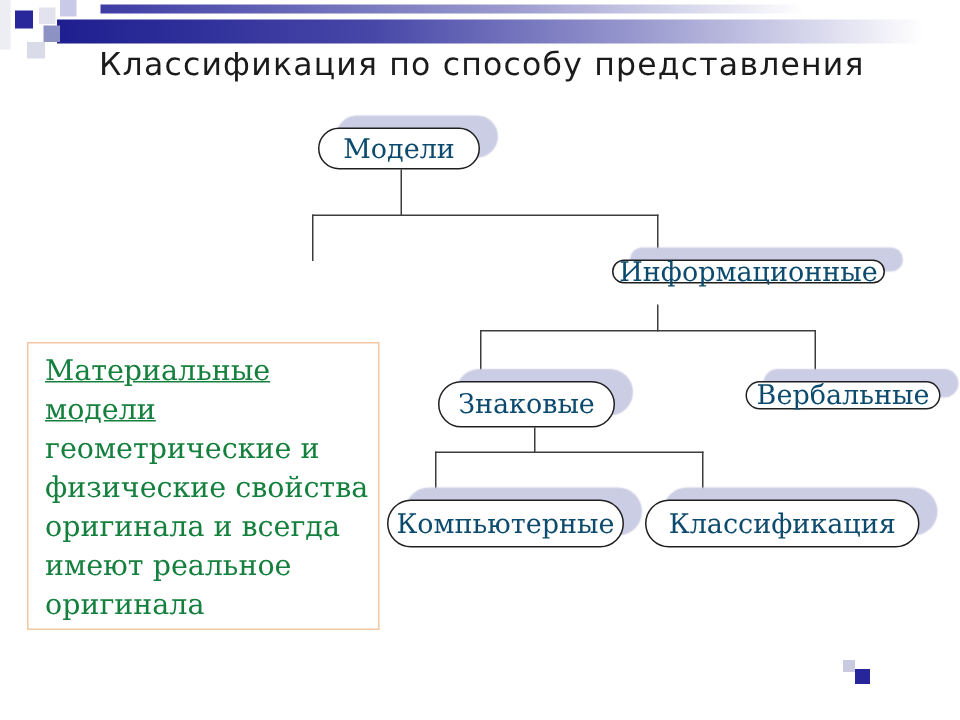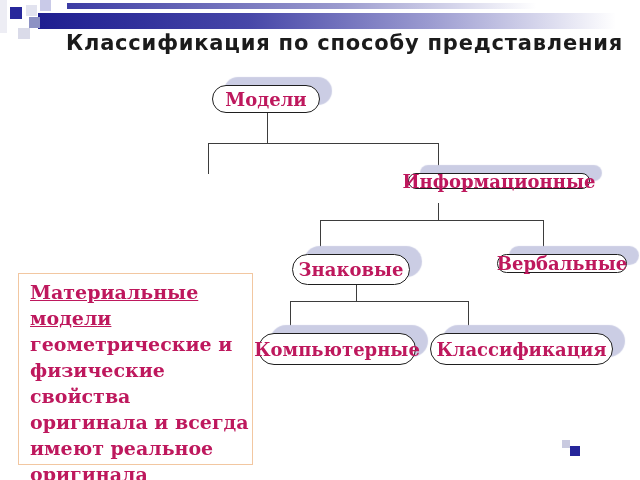--- a/index.html
+++ b/index.html
@@ -1,28 +1,28 @@
 <!DOCTYPE html>
 <html><head>
 <meta charset="utf-8">
 <style>
   html,body{margin:0;padding:0;background:#ffffff;}
   .slide{position:relative;width:640px;height:480px;background:#ffffff;overflow:hidden;
-         font-family:"Liberation Serif",serif;font-weight:bold;}
+         font-family:"Liberation Serif",serif;}
   .slide-title{position:absolute;left:66px;top:31px;white-space:nowrap;
          font-family:"DejaVu Sans","Liberation Sans",sans-serif;
          font-size:21px;letter-spacing:.8px;color:#1b1b1b;}
   .node{position:absolute;background:#ffffff;border:1.2px solid #1f1f1f;border-radius:999px;
         display:flex;align-items:center;justify-content:center;white-space:nowrap;
-        font-family:"DejaVu Serif","Liberation Serif",serif;font-size:18px;color:#be185d;
+        font-family:"DejaVu Serif","Liberation Serif",serif;font-size:18px;color:#0c4a6e;
         box-shadow:12px -8px 1px 0 #cbcde4;box-sizing:border-box;}
   .line{position:absolute;background:#3d3d3d;}
   .note{position:absolute;left:18px;top:228px;width:235px;height:192px;box-sizing:border-box;
         border:1.5px solid #f2c7a1;background:#ffffff;padding:5px 0 0 11px;
-        font-family:"DejaVu Serif","Liberation Serif",serif;font-size:19px;line-height:26px;color:#be185d;margin-top:45px;}
+        font-family:"DejaVu Serif","Liberation Serif",serif;font-size:19px;line-height:26px;color:#15803d;}
   .note .u{text-decoration:underline;}
   .sq{position:absolute;}
 </style>
 </head>
 <body>
 
 <div class="slide">
 
   <div class="sq" style="left:0;top:0;width:7px;height:33px;background:#ededf4;"></div>
   <div class="sq" style="left:67px;top:3px;width:494px;height:6px;background:linear-gradient(90deg,#3c3ca4 0%,#9a9ace 55%,#ffffff 95%);"></div>

